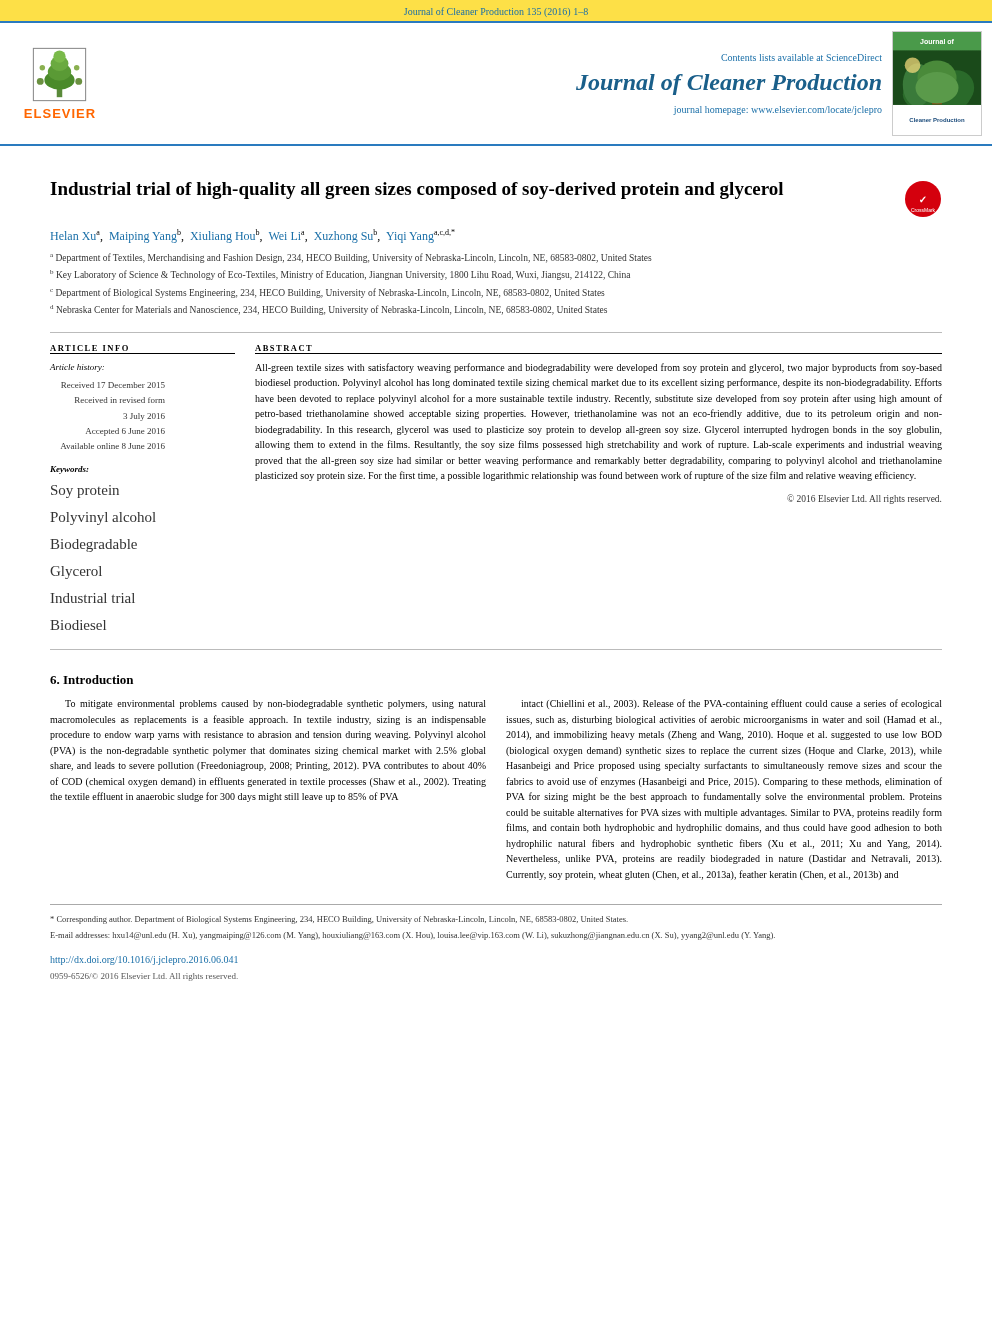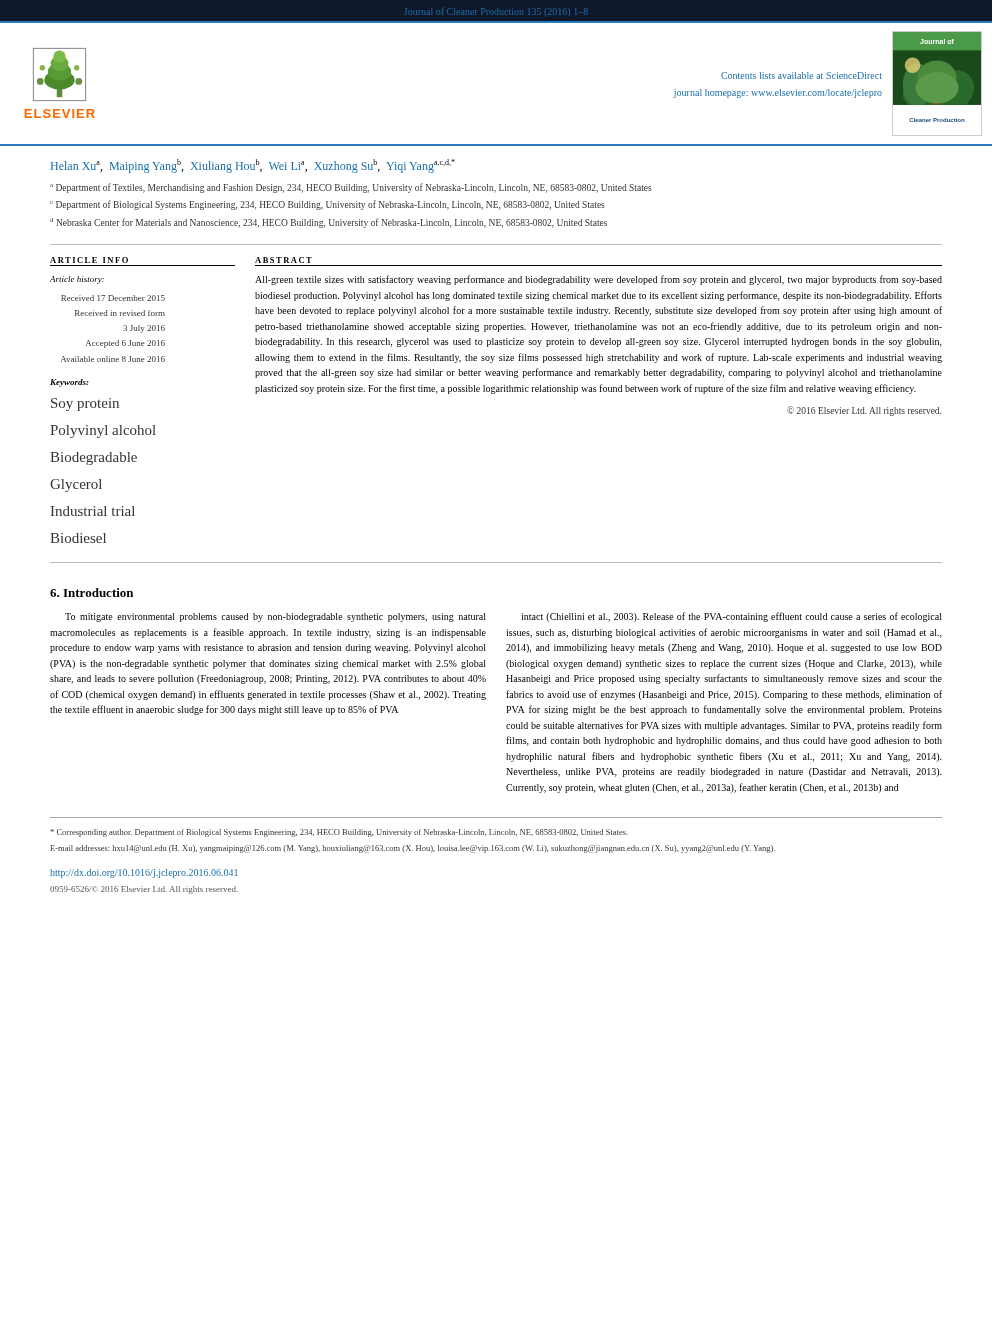--- a/index.html
+++ b/index.html
@@ -7,21 +7,21 @@
       width: 992px;
       min-height: 1323px;
       background: #fff;
       font-family: 'Times New Roman', Times, serif;
       font-size: 11px;
       color: #000;
     }
 
     
     .top-bar {
-      background: #0f172a;
+      background: #fde047;
       text-align: center;
       padding: 6px 0 4px;
       font-size: 10px;
       color: #1a6fa8;
       border-bottom: 2px solid #2a7bbf;
     }
 
     
     .header-section {
       display: flex;
@@ -340,20 +340,21 @@
       </svg>
       <div class="elsevier-text">ELSEVIER</div>
     </div>
   </div>
 
   <div class="header-center">
     <div class="contents-line">
       <span>Contents lists available at </span>
       <span style="color:#1a6fa8;">ScienceDirect</span>
     </div>
+    <div class="journal-title">Journal of Cleaner Production</div>
     <div class="journal-homepage">
       <span>journal homepage: </span>
       <span style="color:#1a6fa8;">www.elsevier.com/locate/jclepro</span>
     </div>
   </div>
 
   <div class="header-right">
     <div class="journal-cover">
       <div class="cover-green-band">
         <div class="cover-text">Journal of</div>
@@ -373,32 +374,42 @@
       </div>
       <div class="cover-bottom">
         <span style="font-size:6px; color:#1a4a7a; font-weight:bold; font-family:Arial;">Cleaner Production</span>
       </div>
     </div>
   </div>
 </div>
 
 <div class="main-content">
 
+  <div class="article-title-section">
+    <div class="article-title">Industrial trial of high-quality all green sizes composed of soy-derived protein and glycerol</div>
+
+    <svg class="crossmark-badge" viewBox="0 0 38 38">
+      <circle cx="19" cy="19" r="18" fill="#d4000d"></circle>
+      <text x="19" y="23" text-anchor="middle" fill="white" font-size="10" font-family="Arial" font-weight="bold">✓</text>
+      <text x="19" y="32" text-anchor="middle" fill="white" font-size="5" font-family="Arial">CrossMark</text>
+    </svg>
+  </div>
 
   <div class="authors-line">
     <span class="author-name">Helan Xu</span><sup>a</sup>,&nbsp;
     <span class="author-name">Maiping Yang</span><sup>b</sup>,&nbsp;
     <span class="author-name">Xiuliang Hou</span><sup>b</sup>,&nbsp;
     <span class="author-name">Wei Li</span><sup>a</sup>,&nbsp;
     <span class="author-name">Xuzhong Su</span><sup>b</sup>,&nbsp;
     <span class="author-name">Yiqi Yang</span><sup>a,c,d,*</sup>
   </div>
 
   <div class="affiliations">
     <div><sup>a</sup> Department of Textiles, Merchandising and Fashion Design, 234, HECO Building, University of Nebraska-Lincoln, Lincoln, NE, 68583-0802, United States</div>
+    <div><sup>b</sup> Key Laboratory of Science &amp; Technology of Eco-Textiles, Ministry of Education, Jiangnan University, 1800 Lihu Road, Wuxi, Jiangsu, 214122, China</div>
     <div><sup>c</sup> Department of Biological Systems Engineering, 234, HECO Building, University of Nebraska-Lincoln, Lincoln, NE, 68583-0802, United States</div>
     <div><sup>d</sup> Nebraska Center for Materials and Nanoscience, 234, HECO Building, University of Nebraska-Lincoln, Lincoln, NE, 68583-0802, United States</div>
   </div>
 
   <hr class="thin-divider">
 
   <div class="article-body">
 
     <div class="article-info-col">
       <div class="section-header">Article info</div>

